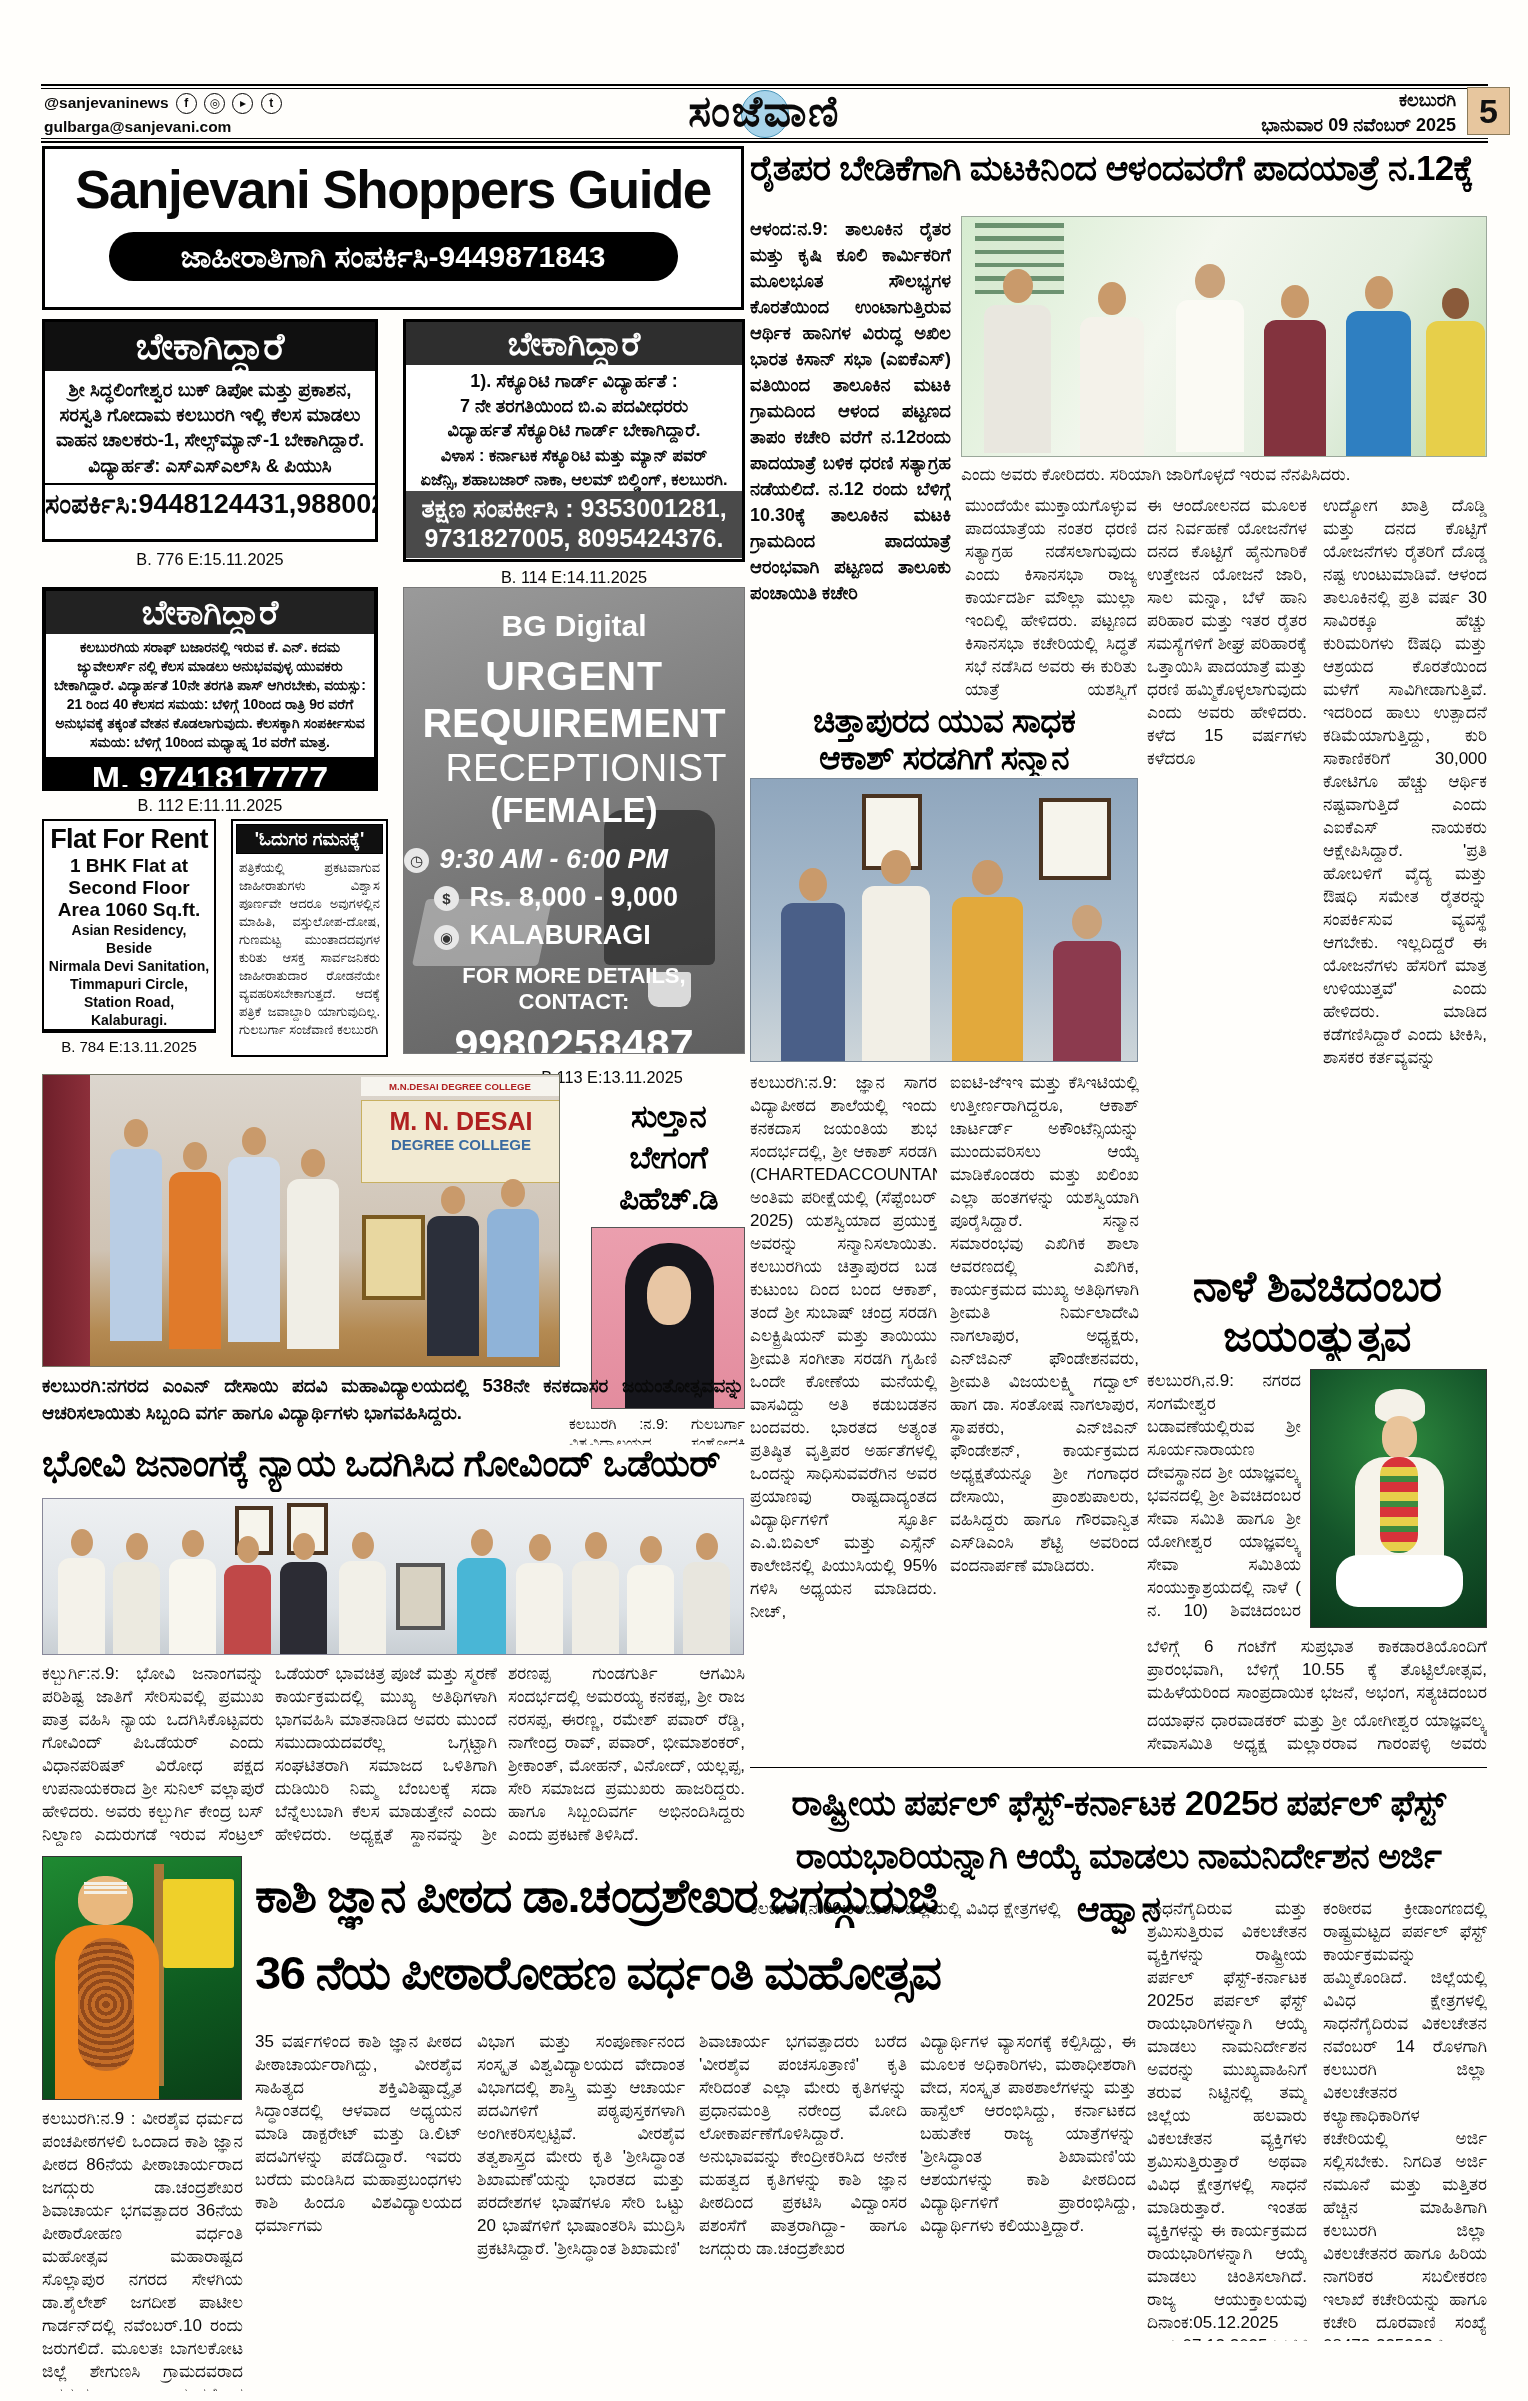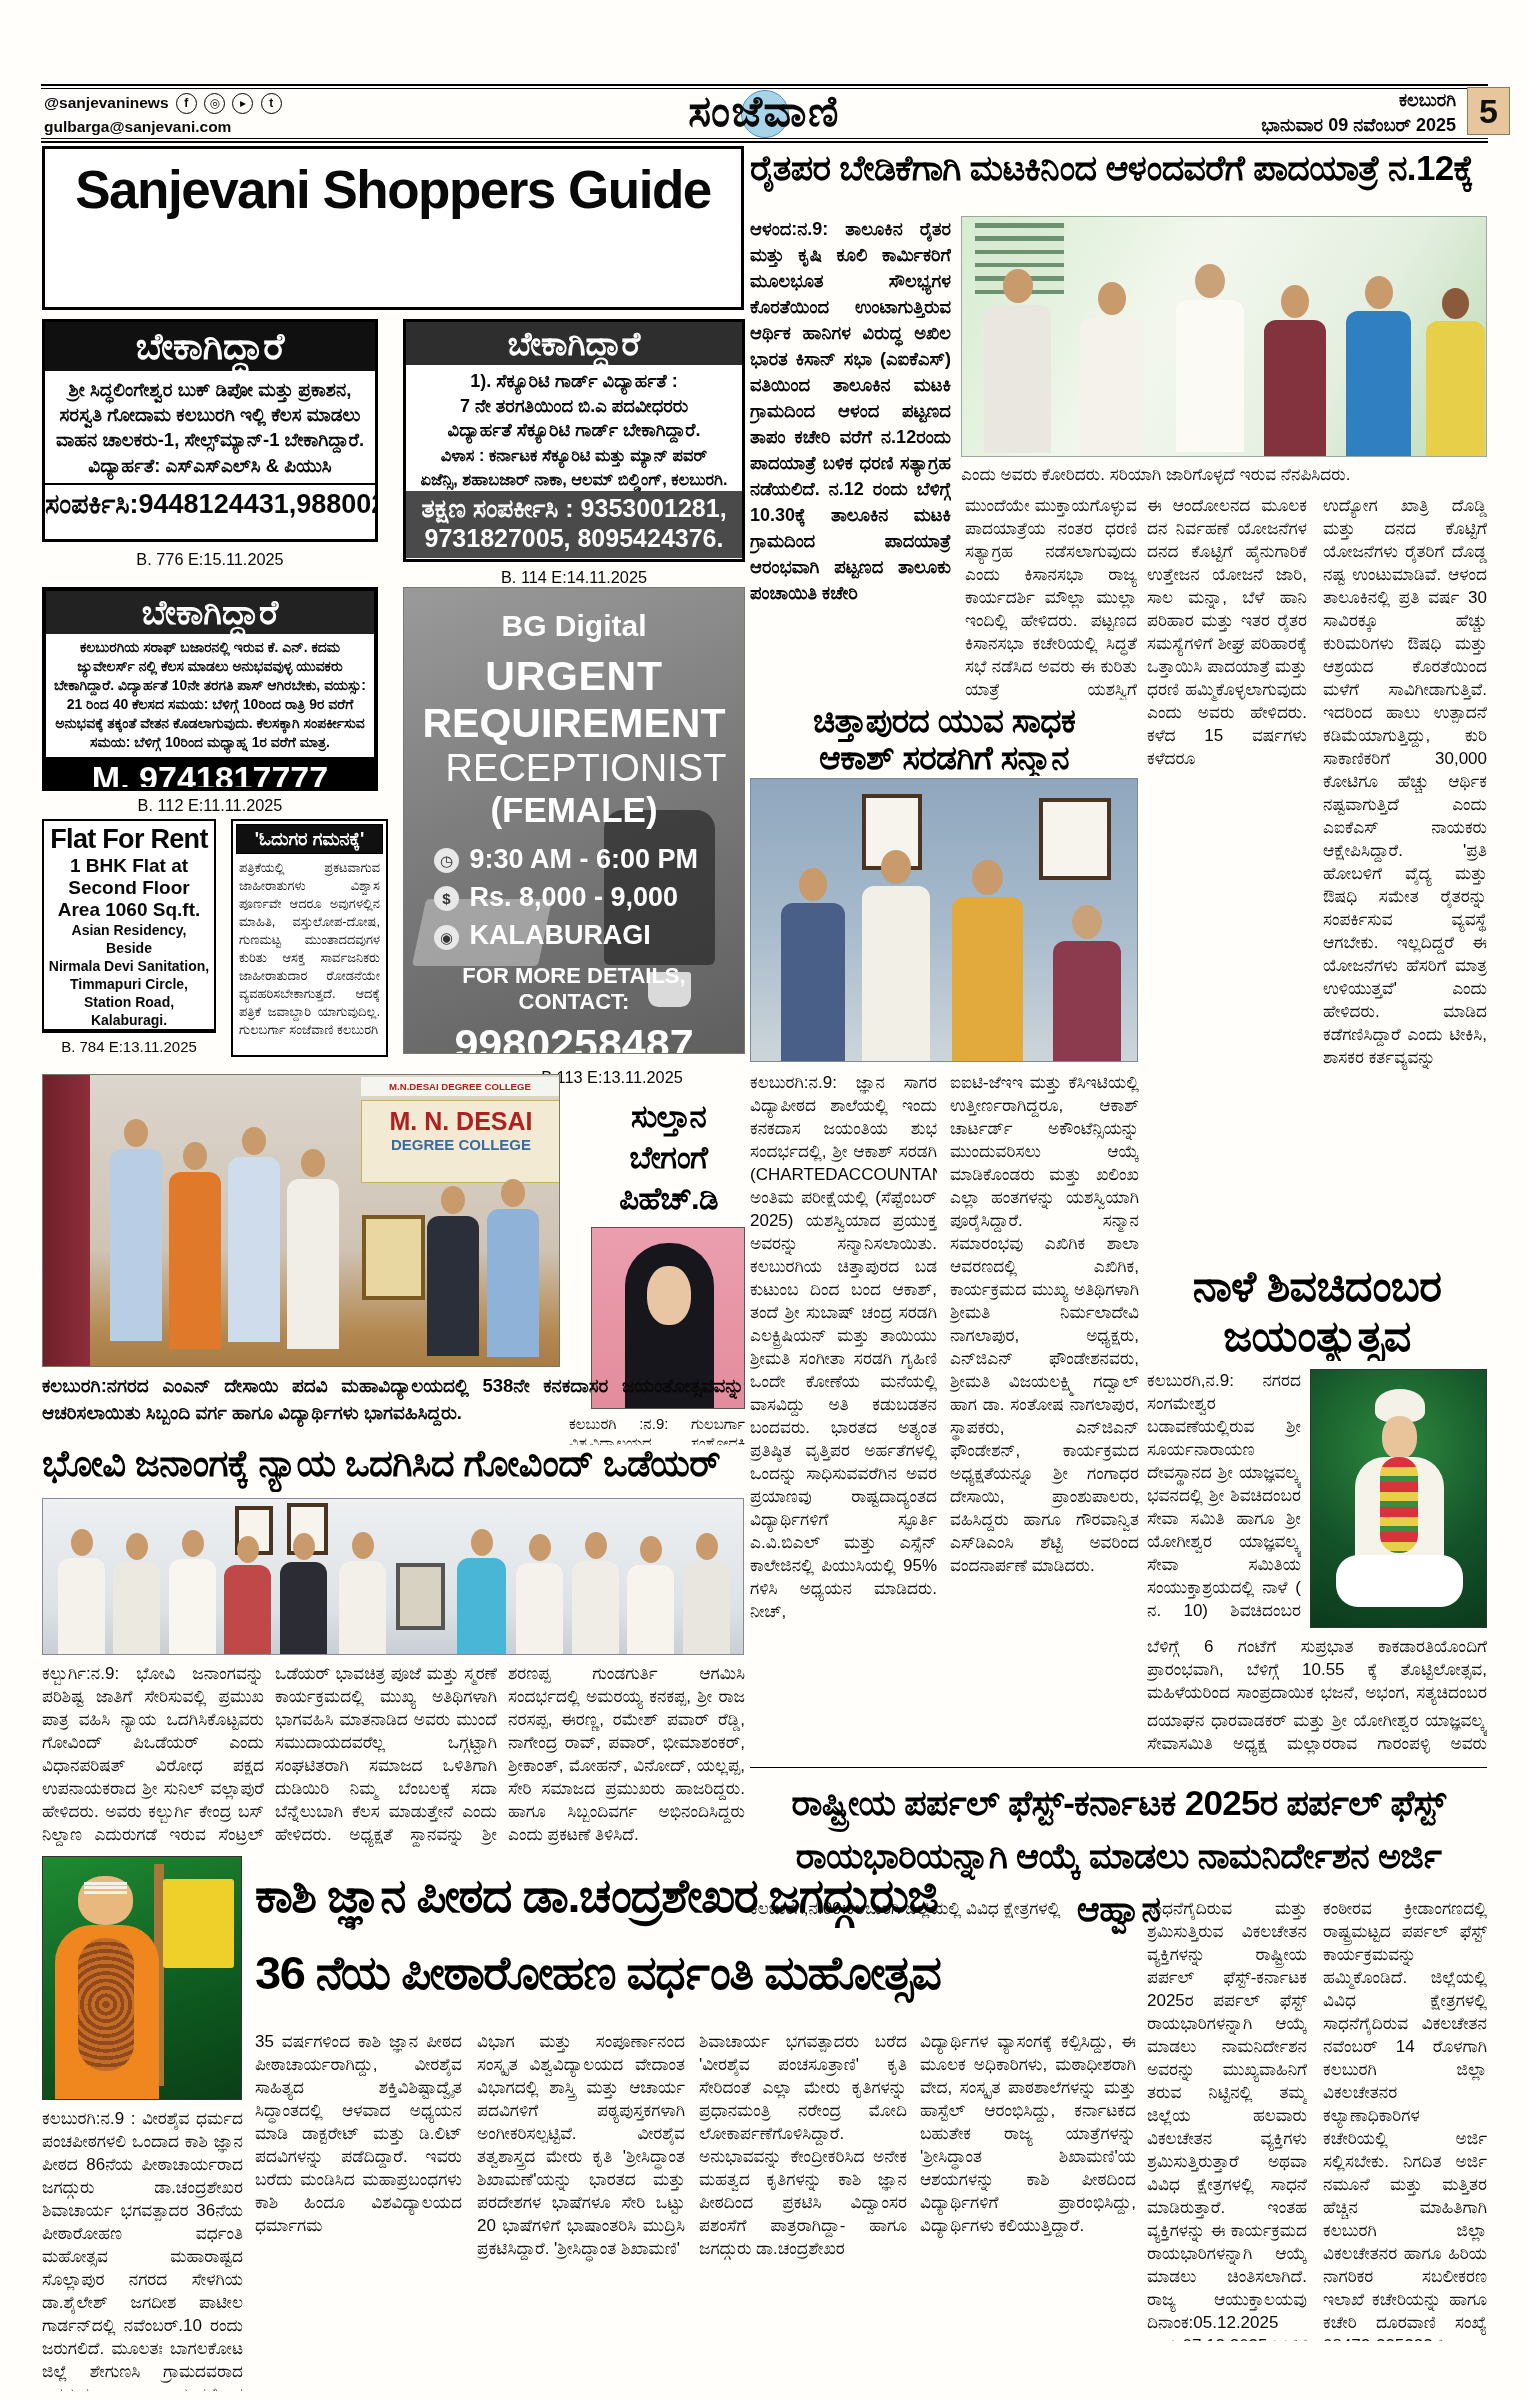--- a/index.html
+++ b/index.html
@@ -52,20 +52,22 @@
     <div style="font-size:18px;font-weight:bold;">ಕಲಬುರಗಿ</div>
     <div style="font-size:18px;font-weight:bold;margin-top:4.4px;">ಭಾನುವಾರ 09 ನವೆಂಬರ್ 2025</div>
   </div>
   <div class="abs" style="left:1467px;top:87px;width:41px;height:46px;background:#e7c69e;border:0.7px solid #8a7a5a;
        text-align:center;line-height:46px;font-size:34px;font-weight:bold;color:#111;">5</div>
 
   <div class="rule2" style="top:138px;"></div>
 
   <div class="adbox" style="left:42px;top:146px;width:702px;height:164px;border-width:3.7px;">
     <div style="font-size:53px;font-weight:bold;text-align:center;margin-top:10.4px;letter-spacing:-1.5px;">Sanjevani Shoppers Guide</div>
+    <div style="width:569px;height:49px;background:#000;border-radius:27px;margin:12px auto 0 auto;color:#fff;
+         font-size:30px;font-weight:bold;text-align:center;line-height:49px;">ಜಾಹೀರಾತಿಗಾಗಿ ಸಂಪರ್ಕಿಸಿ-9449871843</div>
   </div>
 
   <div class="adbox" style="left:42px;top:319px;width:336px;height:223px;">
     <div class="adhead" style="font-size:37px;height:49px;line-height:49px;">ಬೇಕಾಗಿದ್ದಾರೆ</div>
     <div class="center bold" style="font-size:18.5px;line-height:25px;padding:6px 9px 0 9px;">ಶ್ರೀ ಸಿದ್ಧಲಿಂಗೇಶ್ವರ ಬುಕ್ ಡಿಪೋ ಮತ್ತು ಪ್ರಕಾಶನ, ಸರಸ್ವತಿ ಗೋದಾಮ ಕಲಬುರಗಿ ಇಲ್ಲಿ ಕೆಲಸ ಮಾಡಲು ವಾಹನ ಚಾಲಕರು-1, ಸೇಲ್ಸ್‌ಮ್ಯಾನ್-1 ಬೇಕಾಗಿದ್ದಾರೆ.</div>
     <div class="center bold" style="font-size:18.5px;margin-top:3px;">ವಿದ್ಯಾರ್ಹತೆ: ಎಸ್‌ಎಸ್‌ಎಲ್‌ಸಿ &amp; ಪಿಯುಸಿ</div>
     <div class="center bold" style="font-size:27px;margin-top:6px;border-top:2.2px solid #000;padding-top:4.4px;">ಸಂಪರ್ಕಿಸಿ:9448124431,9880020808</div>
   </div>
   <div class="ref" style="left:42px;top:550px;width:336px;">B. 776 E:15.11.2025</div>
 
@@ -94,21 +96,21 @@
 
   <div class="photo" style="left:403px;top:587px;width:342px;height:467px;background:linear-gradient(160deg,#9a9a9a 0%,#7d7d7d 45%,#5f5f5f 100%);border:1.5px solid #777;box-sizing:border-box;color:#fff;text-align:center;">
     <div class="abs" style="left:200px;top:222px;width:111px;height:155px;background:#2c2c2c;border-radius:19px 19px 6px 6px;opacity:.75;"></div>
     <div class="abs" style="left:15px;top:311px;width:126px;height:67px;background:#c3c3c3;border-radius:4.4px;transform:skewX(-12deg);opacity:.6;"></div>
     <div class="abs" style="left:244px;top:384px;width:43px;height:35px;background:#efefef;border-radius:3px 3px 10.4px 10.4px;opacity:.85;"></div>
     <div style="position:relative;font-size:30px;font-weight:bold;margin-top:21px;">BG Digital</div>
     <div style="position:relative;font-size:41px;font-weight:bold;margin-top:10.4px;letter-spacing:0.7px;">URGENT</div>
     <div style="position:relative;font-size:41px;font-weight:bold;">REQUIREMENT</div>
     <div style="position:relative;font-size:38px;font-weight:normal;margin-left:24px;">RECEPTIONIST</div>
     <div style="position:relative;font-size:35px;font-weight:bold;">(FEMALE)</div>
-    <div style="position:relative;font-size:27px;font-weight:bold;margin-top:13.3px;text-align:left;padding-left:30px;">
+    <div style="position:relative;font-size:27px;font-weight:bold;margin-top:13.3px;text-align:left;font-style:italic;">
       <span class="bgicon">◷</span><span>9:30 AM - 6:00 PM</span>
     </div>
     <div style="position:relative;font-size:27px;font-weight:bold;margin-top:7.4px;text-align:left;padding-left:30px;">
       <span class="bgicon">$</span><span>Rs. 8,000 - 9,000</span>
     </div>
     <div style="position:relative;font-size:27px;font-weight:bold;margin-top:7.4px;text-align:left;padding-left:30px;">
       <span class="bgicon">◉</span><span>KALABURAGI</span>
     </div>
     <div style="position:relative;font-size:22px;font-weight:bold;margin-top:12px;">FOR MORE DETAILS,</div>
     <div style="position:relative;font-size:22px;font-weight:bold;">CONTACT:</div>

